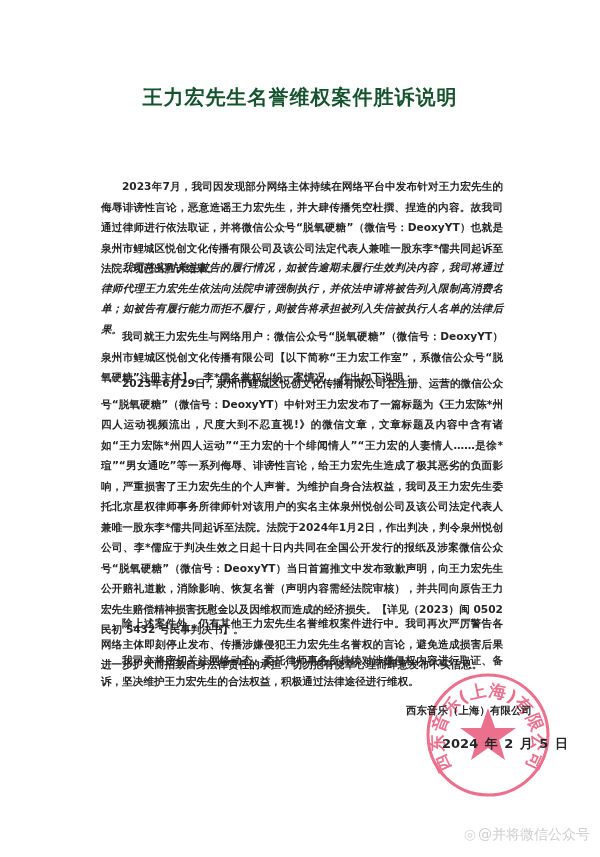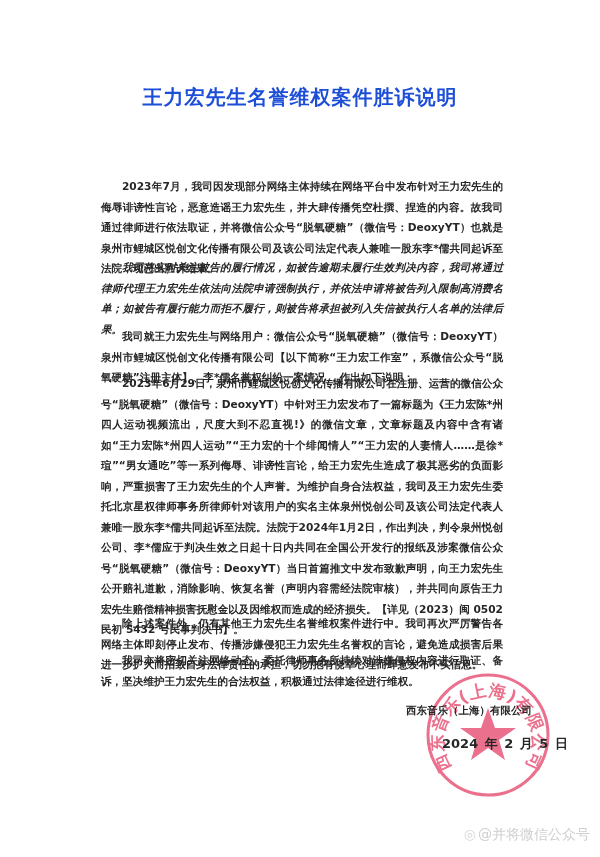--- a/index.html
+++ b/index.html
@@ -2,21 +2,21 @@
 <html><head>
   <meta charset="utf-8">
   <style>
     html, body { margin: 0; padding: 0; }
     body {
       width: 600px; height: 857px; background: #ffffff; position: relative; overflow: hidden;
       font-family: "DejaVu Sans", "Liberation Sans", sans-serif; color: #1f1f1f;
     }
     .title {
       position: absolute; left: 0; top: 84px; width: 600px; text-align: center;
-      font-size: 20px; font-weight: bold; letter-spacing: 1px; color: #1d4ed8;
+      font-size: 20px; font-weight: bold; letter-spacing: 1px; color: #14532d;
     }
     .body-text {
       position: absolute; left: 101px; width: 402px;
       font-size: 10.6px; line-height: 20.5px; font-weight: bold; color: #262626;
       text-align: justify;
       margin-top: 44px;
     }
     .body-text p { margin: 0; text-indent: 21px; }
     #p1 { top: 132px; }
     #p2 { top: 213px; font-style: italic; }

